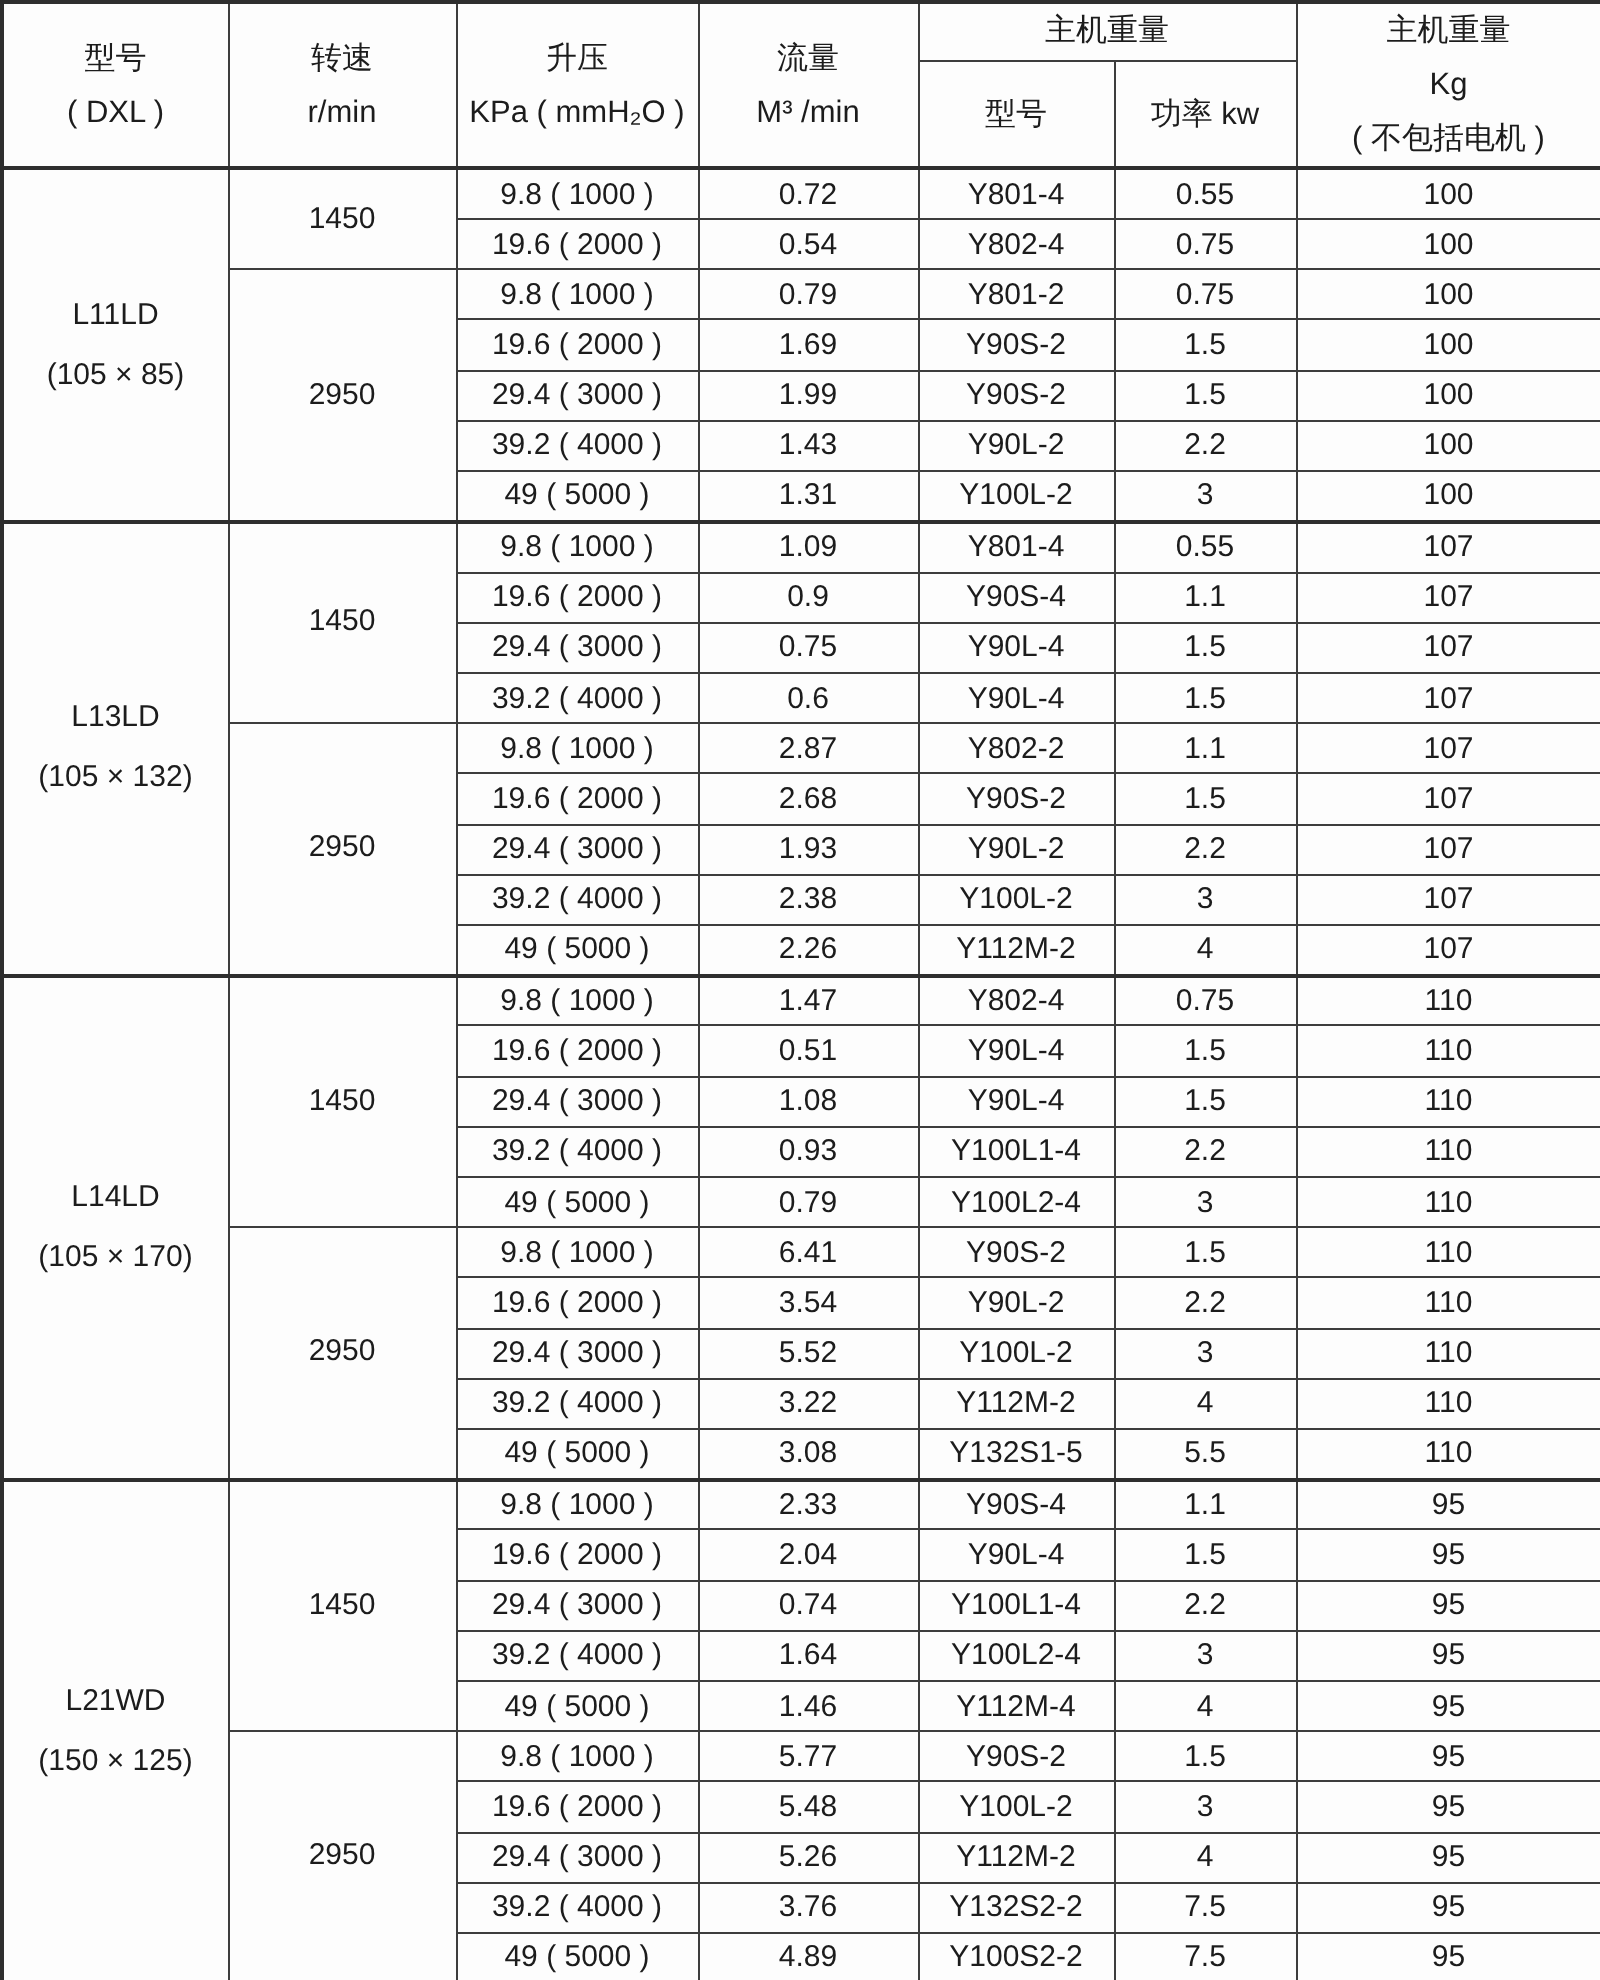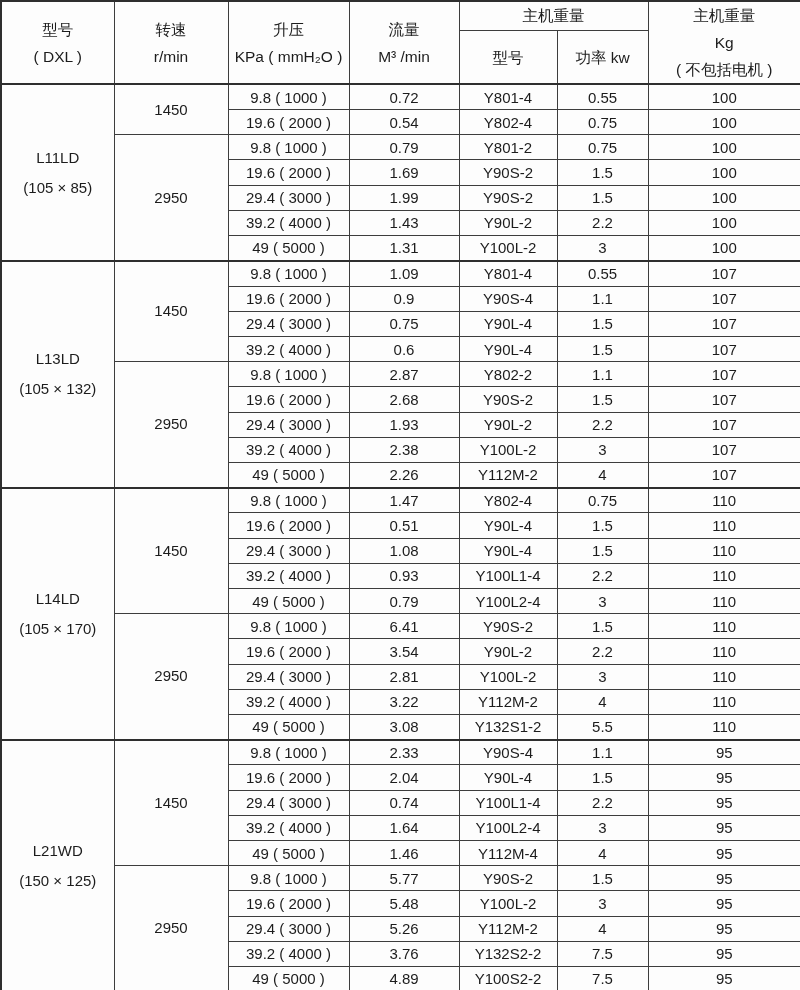--- a/index.html
+++ b/index.html
@@ -236,36 +236,36 @@
       </tr>
       <tr>
         <td>19.6 ( 2000 )</td>
         <td>3.54</td>
         <td>Y90L-2</td>
         <td>2.2</td>
         <td>110</td>
       </tr>
       <tr>
         <td>29.4 ( 3000 )</td>
-        <td>2.81</td>
+        <td>5.52</td>
         <td>Y100L-2</td>
         <td>3</td>
         <td>110</td>
       </tr>
       <tr>
         <td>39.2 ( 4000 )</td>
         <td>3.22</td>
         <td>Y112M-2</td>
         <td>4</td>
         <td>110</td>
       </tr>
       <tr>
         <td>49 ( 5000 )</td>
         <td>3.08</td>
-        <td>Y132S1-2</td>
+        <td>Y132S1-5</td>
         <td>5.5</td>
         <td>110</td>
       </tr>
       <tr class="section-start">
         <td class="model-cell" rowspan="10">L21WD
 (150 × 125)</td>
         <td class="speed-cell" rowspan="5">1450</td>
         <td>9.8 ( 1000 )</td>
         <td>2.33</td>
         <td>Y90S-4</td>

